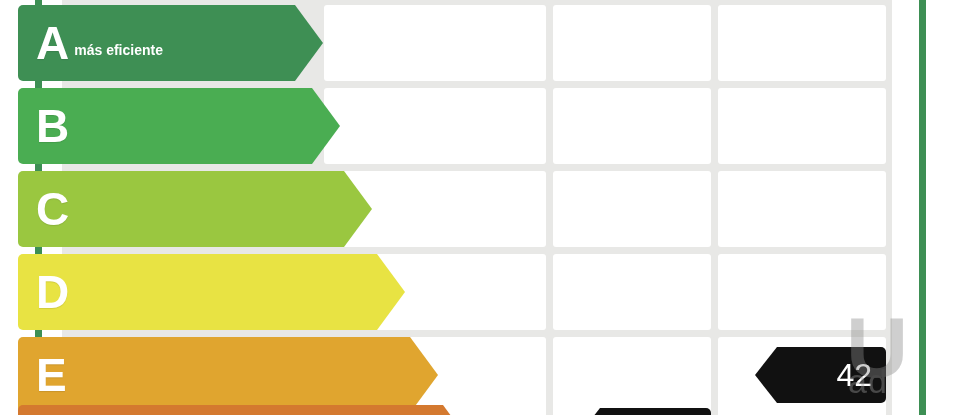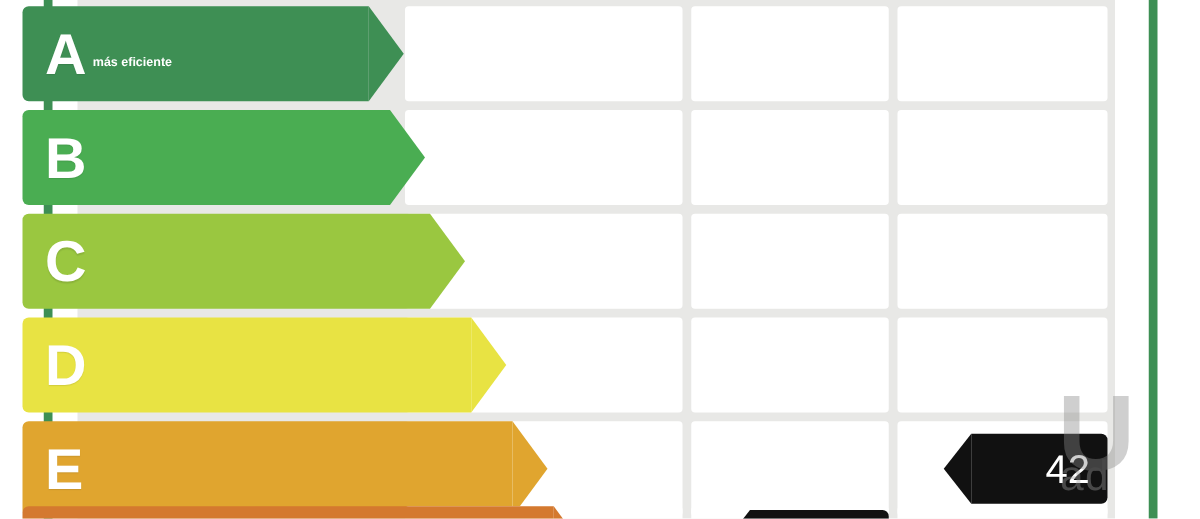--- a/index.html
+++ b/index.html
@@ -72,21 +72,21 @@
   .band .letter {
     color: #ffffff;
     font-size: 46px;
     font-weight: bold;
     line-height: 1;
     letter-spacing: -1px;
     text-shadow: 0 1px 1px rgba(0,0,0,.10);
   }
   .band .sublabel {
     color: #ffffff;
-    font-size: 10px;
+    font-size: 14px;
     font-weight: bold;
     margin-left: 6px;
     margin-top: 14px;
     white-space: nowrap;
   }
 
   
   .band .head {
     position: absolute;
     left: 100%;

